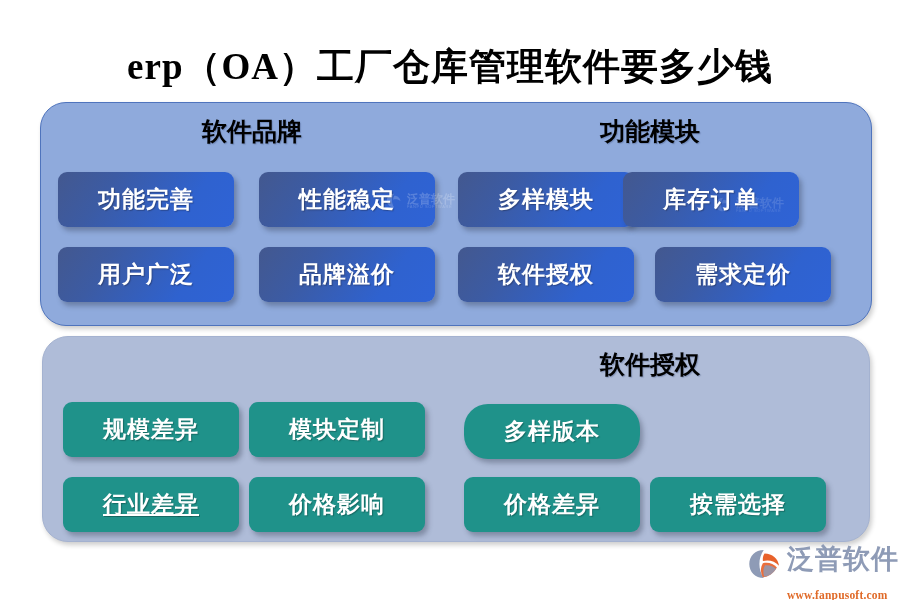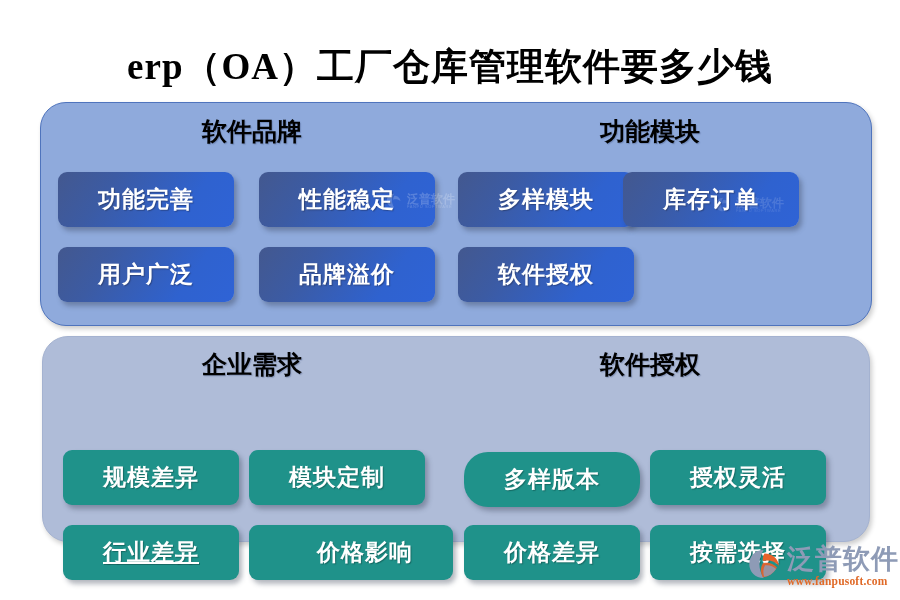--- a/index.html
+++ b/index.html
@@ -74,21 +74,20 @@
     letter-spacing:1px;
     box-shadow:3px 4px 5px rgba(40,50,70,.35);
     text-shadow:1px 1px 1px rgba(30,40,70,.45);
   }
   .box-blue{
     background:linear-gradient(125deg,#43588f 0%,#3c5ba3 28%,#2f62cf 72%,#2f63d6 100%);
   }
   .box-green{
     background:#1f928a;
     text-shadow:1px 1px 1px rgba(10,60,55,.45);
-    margin-top:48px;
   }
 
   
   .wm{
     position:absolute;
     opacity:.20;
     pointer-events:none;
     display:flex;
     align-items:center;
     gap:4px;
@@ -110,21 +109,21 @@
     gap:5px;
   }
   .logo-mark{width:34px;height:34px;flex:0 0 auto;margin-top:1px;}
   .logo-text{display:flex;flex-direction:column;line-height:1;}
   .logo-cn{
     font-family:"Liberation Serif","DejaVu Serif",serif;
     font-size:27px;font-weight:700;color:#8e9bb6;letter-spacing:1px;
   }
   .logo-en{
     font-family:"Liberation Serif","DejaVu Serif",serif;
-    font-size:11.5px;font-weight:700;color:#e06a28;letter-spacing:.2px;margin-top:3px;
+    font-size:11.5px;font-weight:700;color:#e06a28;letter-spacing:.2px;margin-top:17px;
   }
 </style>
 </head>
 <body>
 
 <div class="canvas">
 
   <div class="title">erp（OA）工厂仓库管理软件要多少钱</div>
 
   <div class="panel panel-blue"></div>
@@ -133,33 +132,32 @@
   <div class="sec-head" style="left:520px;top:115px;width:260px;">功能模块</div>
 
   <div class="box box-blue" style="left:58px;top:172px;">功能完善</div>
   <div class="box box-blue" style="left:259px;top:172px;">性能稳定</div>
   <div class="box box-blue" style="left:58px;top:247px;font-family:Liberation Serif, serif;">用户广泛</div>
   <div class="box box-blue" style="left:259px;top:247px;">品牌溢价</div>
 
   <div class="box box-blue" style="left:458px;top:172px;">多样模块</div>
   <div class="box box-blue" style="left:623px;top:172px;">库存订单</div>
   <div class="box box-blue" style="left:458px;top:247px;">软件授权</div>
+  <div class="box box-blue" style="left:655px;top:247px;">需求定价</div>
 
   <div class="panel panel-grey"></div>
 
-  <div class="sec-head" style="left:122px;top:348px;width:260px;">企业需求</div>
   <div class="sec-head" style="left:520px;top:348px;width:260px;">软件授权</div>
 
   <div class="box box-green" style="left:63px;top:402px;">规模差异</div>
   <div class="box box-green" style="left:249px;top:402px;">模块定制</div>
   <div class="box box-green" style="left:63px;top:477px;text-decoration:underline;">行业差异</div>
-  <div class="box box-green" style="left:249px;top:477px;padding-left:28px;">价格影响</div>
+  <div class="box box-green" style="left:249px;top:477px;">价格影响</div>
 
   <div class="box box-green" style="left:464px;top:404px;border-radius:24px;">多样版本</div>
-  <div class="box box-green" style="left:650px;top:402px;">授权灵活</div>
   <div class="box box-green" style="left:464px;top:477px;">价格差异</div>
   <div class="box box-green" style="left:650px;top:477px;">按需选择</div>
 
   <div class="wm" style="left:386px;top:192px;">
     <svg class="wm-mark" viewBox="0 0 40 40">
       <path d="M19 4 C9 4 2 11 2 20 C2 29 9 36 19 36 C16 31 14 26 14 20 C14 14 16 9 19 4 Z" fill="#ffffff"></path>
       <path d="M20 9 C27 9 33 14 34 21 C29 17 23 16 17 18 C17 14 18 11 20 9 Z" fill="#ffffff"></path>
     </svg>
     <span class="wm-txt">
       <span class="wm-cn">泛普软件</span>

